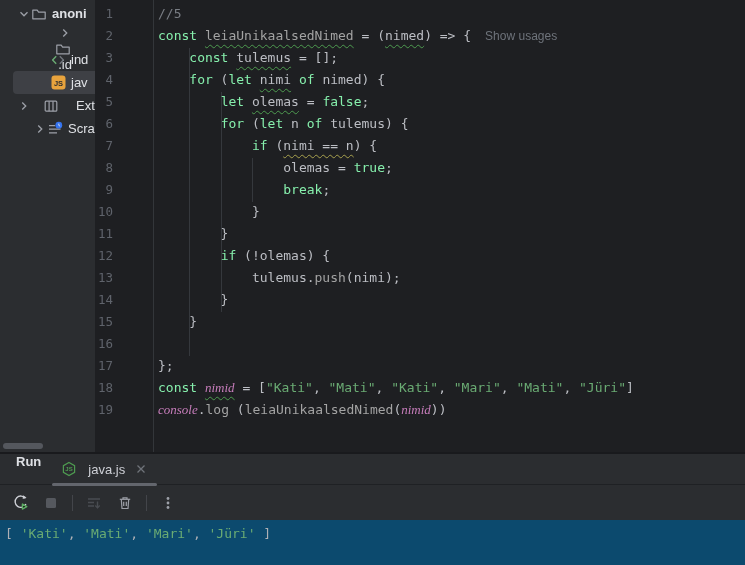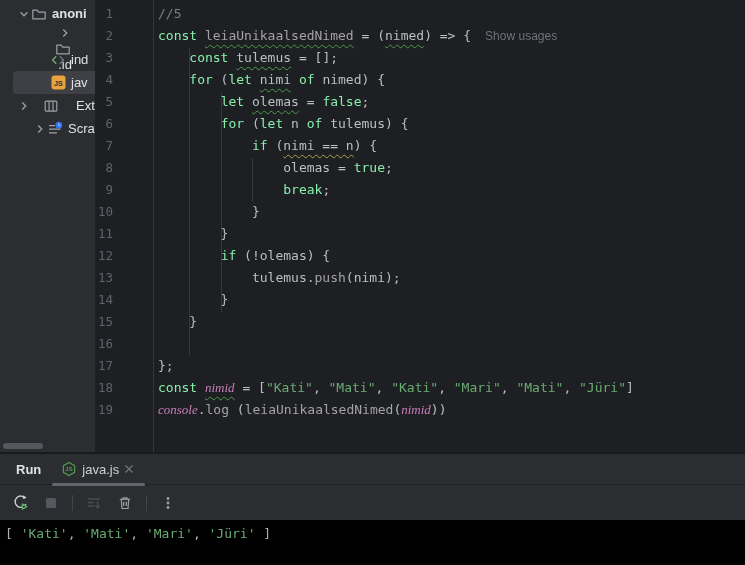--- a/index.html
+++ b/index.html
@@ -38,33 +38,33 @@
   .tok.str { color:#6AAB73; }
   .tok.gl  { color:#C77DBB; font-style:italic;font-family:Liberation Serif, serif; }
   .tok.com { color:#7A7E85; }
   .tok.hint{ color:#6E737B; font-family:Liberation Sans, sans-serif; font-size:12px; margin-left:14px; }
   .tok.typo { text-decoration:underline wavy #4E9B50 1px; text-underline-offset:3.5px; }
   .tok.ww   { text-decoration:underline wavy #A8A14E 1px; text-underline-offset:3.5px; }
 
   
   .run { grid-column:1 / 3; background:#2B2D30; border-top:2px solid #191A1D;
          display:flex; flex-direction:column; }
-  .run-header { height:31px; display:flex; align-items:center; border-bottom:1px solid #1F2124; }
+  .run-header { height:31px; display:flex; align-items:flex-start; border-bottom:1px solid #1F2124; }
   .run-title { font-size:13px; font-weight:bold; color:#DFE1E5; margin-left:16px; }
-  .run-tab { margin-left:11px; height:100%; display:flex; align-items:center; gap:0;
+  .run-tab { margin-left:11px; height:100%; display:flex; align-items:center; gap:6px;
              padding:0 9px; position:relative; cursor:pointer; }
   .run-tab::after { content:""; position:absolute; left:0; right:0; bottom:-2px; height:3px;
              background:#63666D; border-radius:2px; }
   .run-tab .tab-label { font-size:13px; color:#CED0D6; }
   .tab-close { width:14px; height:14px; display:inline-flex; align-items:center; justify-content:center; margin-left:3px; }
   .run-toolbar { height:35px; display:flex; align-items:center; padding-left:10px; gap:11px; }
   .tbtn { width:20px; height:20px; display:inline-flex; align-items:center; justify-content:center;
           border-radius:3px; }
   .tsep { width:1px; height:16px; background:#43454A; }
-  .console { flex:1; background:#000000; font-family:"DejaVu Sans Mono","Liberation Mono",monospace;
+  .console { flex:1; background:#0c4a6e; font-family:"DejaVu Sans Mono","Liberation Mono",monospace;
              font-size:13px; padding:6px 0 0 5px; white-space:pre; }
   .ctok.cs { color:#6AAB73; }
   .ctok.cd { color:#AEB0B5; }
 </style>
 </head>
 <body>
 
 <div class="app">
 
   <aside class="panel">

